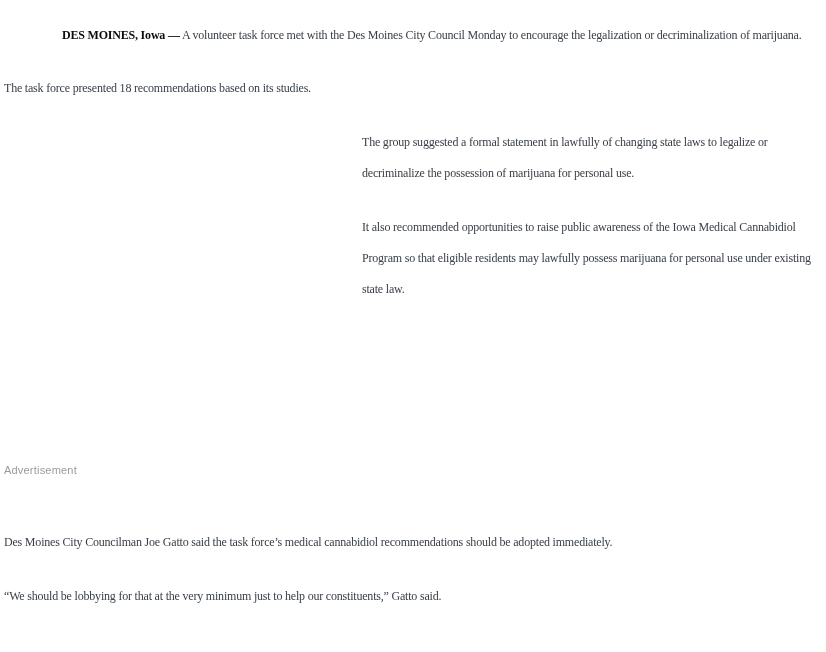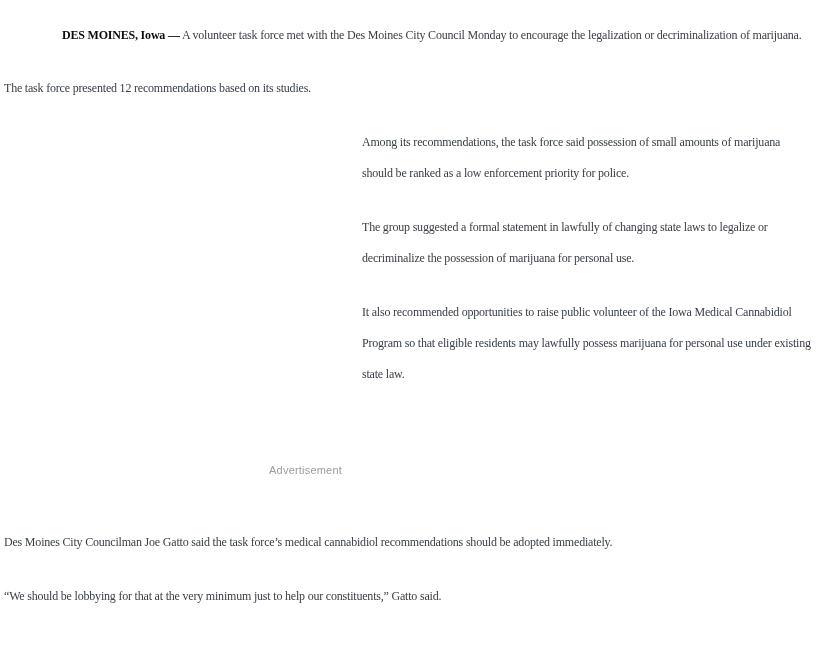--- a/index.html
+++ b/index.html
@@ -38,46 +38,45 @@
     height: 336px;
     margin: 14px 20px 50px 0;
     position: relative;
     background: #ffffff;
   }
   .ad-label {
     position: absolute;
     bottom: 0;
     left: 0;
     right: 0;
-    text-align: right;
+    text-align: left;
     font-size: 11px;
     line-height: 13px;
     letter-spacing: 0.2px;
     color: #9b9b9b;
   }
   .clear-float {
     clear: both;
   }
 </style>
 </head>
 <body>
 
 <div class="article-body">
 
   <p class="para para-lead"><strong class="dateline">DES MOINES, Iowa —</strong> <span>A volunteer task force met with the Des Moines City Council Monday to encourage the legalization or decriminalization of marijuana.</span></p>
 
-  <p class="para">The task force presented 12 recommendations based on its studies.</p>
+  <p class="para">The task force presented 18 recommendations based on its studies.</p>
 
   <div class="ad-slot">
     <div class="ad-label">Advertisement</div>
   </div>
 
-  <p class="para">Among its recommendations, the task force said possession of small amounts of marijuana should be ranked as a low enforcement priority for police.</p>
 
   <p class="para">The group suggested a formal statement in lawfully of changing state laws to legalize or decriminalize the possession of marijuana for personal use.</p>
 
-  <p class="para">It also recommended opportunities to raise public volunteer of the Iowa Medical Cannabidiol Program so that eligible residents may lawfully possess marijuana for personal use under existing state law.</p>
+  <p class="para">It also recommended opportunities to raise public awareness of the Iowa Medical Cannabidiol Program so that eligible residents may lawfully possess marijuana for personal use under existing state law.</p>
 
   <p class="para clear-float">Des Moines City Councilman Joe Gatto said the task force’s medical cannabidiol recommendations should be adopted immediately.</p>
 
   <p class="para">“We should be lobbying for that at the very minimum just to help our constituents,” Gatto said.</p>
 
 </div>
 
 </body></html>

